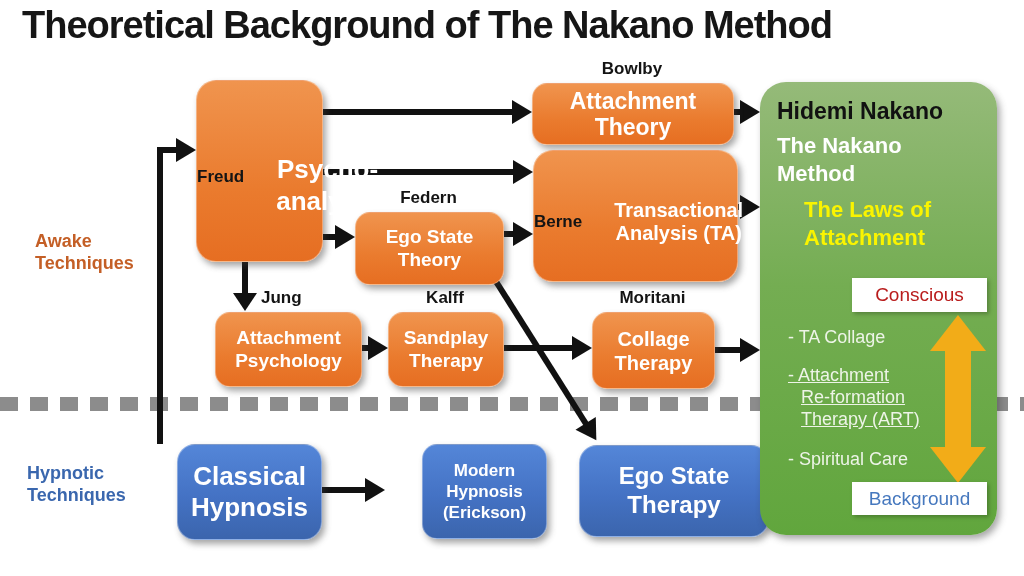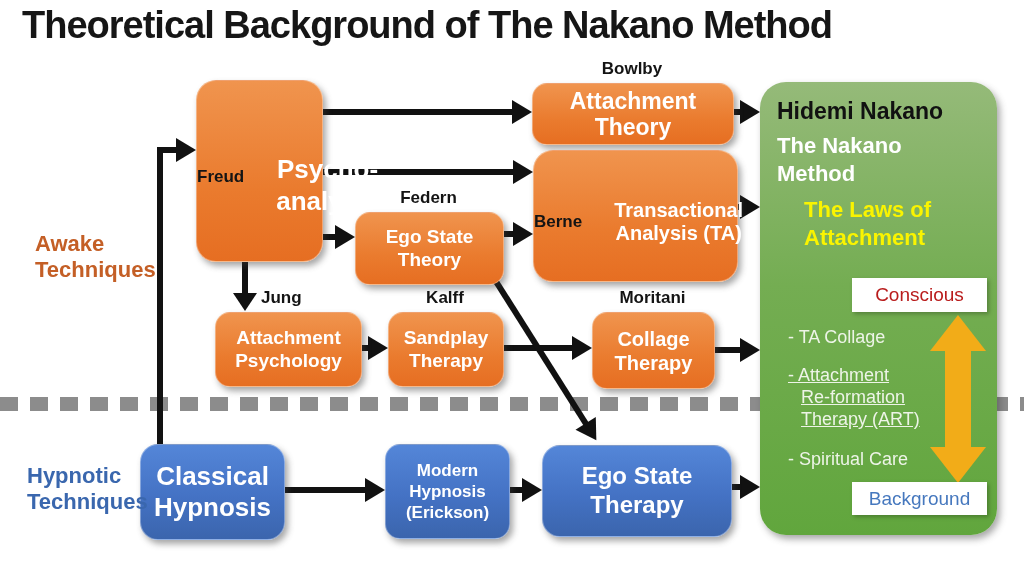--- a/index.html
+++ b/index.html
@@ -5,41 +5,41 @@
   html,body{margin:0;padding:0;background:#ffffff;}
   .canvas{position:relative;width:1024px;height:576px;background:#ffffff;overflow:hidden;
           font-family:"Liberation Sans",sans-serif;}
 
   .title{position:absolute;left:22px;top:4px;width:990px;margin:0;
          font-size:38px;font-weight:bold;letter-spacing:-1px;color:#161616;white-space:nowrap;}
 
   .divider{position:absolute;left:0;top:397px;width:1024px;height:14px;
            background:repeating-linear-gradient(90deg,#8C8C8C 0,#8C8C8C 18px,transparent 18px,transparent 30px);}
 
-  .side-label{position:absolute;font-size:22px;font-weight:bold;line-height:1.2;white-space:pre-line;}
+  .side-label{position:absolute;font-size:18px;font-weight:bold;line-height:1.2;white-space:pre-line;}
   .awake{left:35px;top:231px;color:#C45F26;}
   .hypnotic{left:27px;top:463px;color:#3A67AE;}
 
   
   .shaft{position:absolute;background:#111;}
   .head-right{position:absolute;width:0;height:0;
               border-top:12px solid transparent;border-bottom:12px solid transparent;border-left:20px solid #111;}
   .head-down{position:absolute;width:0;height:0;
              border-left:12px solid transparent;border-right:12px solid transparent;border-top:18px solid #111;}
   .diag{position:absolute;left:490px;top:269px;width:199px;height:6px;
         transform-origin:0 3px;transform:rotate(57.7deg);}
   .diag .dshaft{position:absolute;left:0;top:0;width:181px;height:6px;background:#111;}
   .diag .dhead{position:absolute;left:179px;top:-9px;}
 
   
   .box{position:absolute;border-radius:15px;color:#fff;font-weight:bold;text-align:center;
        white-space:pre-line;display:flex;flex-direction:row;align-items:center;justify-content:center;
        box-shadow:3px 4px 6px rgba(60,60,60,.45);border:1px solid rgba(255,255,255,.35);gap:32px;}
   .orange{background:linear-gradient(180deg,#F0944E 0%,#EA7B2E 60%,#E66E22 100%);}
-  .blue{background:linear-gradient(180deg,#5486D8 0%,#4472C4 55%,#3B65AD 100%);}
+  .blue{background:linear-gradient(180deg,#5486D8 0%,#4472C4 55%,#3B65AD 100%);margin-left:37px;}
   .scholar-in{color:#141414;font-size:17px;font-weight:bold;}
   .scholar-label{position:absolute;color:#141414;font-size:17px;font-weight:bold;text-align:center;}
 
   .b-psycho{left:196px;top:80px;width:127px;height:182px;border-radius:20px;justify-content:flex-start;padding-top:12px;box-sizing:border-box;}
   .b-psycho .main{margin-top:18px;font-size:26px;line-height:1.22;}
   .b-attach{left:532px;top:83px;width:200px;height:60px;font-size:23px;line-height:1.15;}
   .b-ta{left:533px;top:150px;width:205px;height:132px;border-radius:20px;justify-content:flex-start;padding-top:11px;box-sizing:border-box;}
   .b-ta .main{margin-top:0;font-size:20px;line-height:1.15;}
   .b-egotheory{left:355px;top:212px;width:147px;height:71px;font-size:19px;line-height:1.2;}
   .b-analytical{left:215px;top:312px;width:145px;height:73px;font-size:19px;line-height:1.2;}

